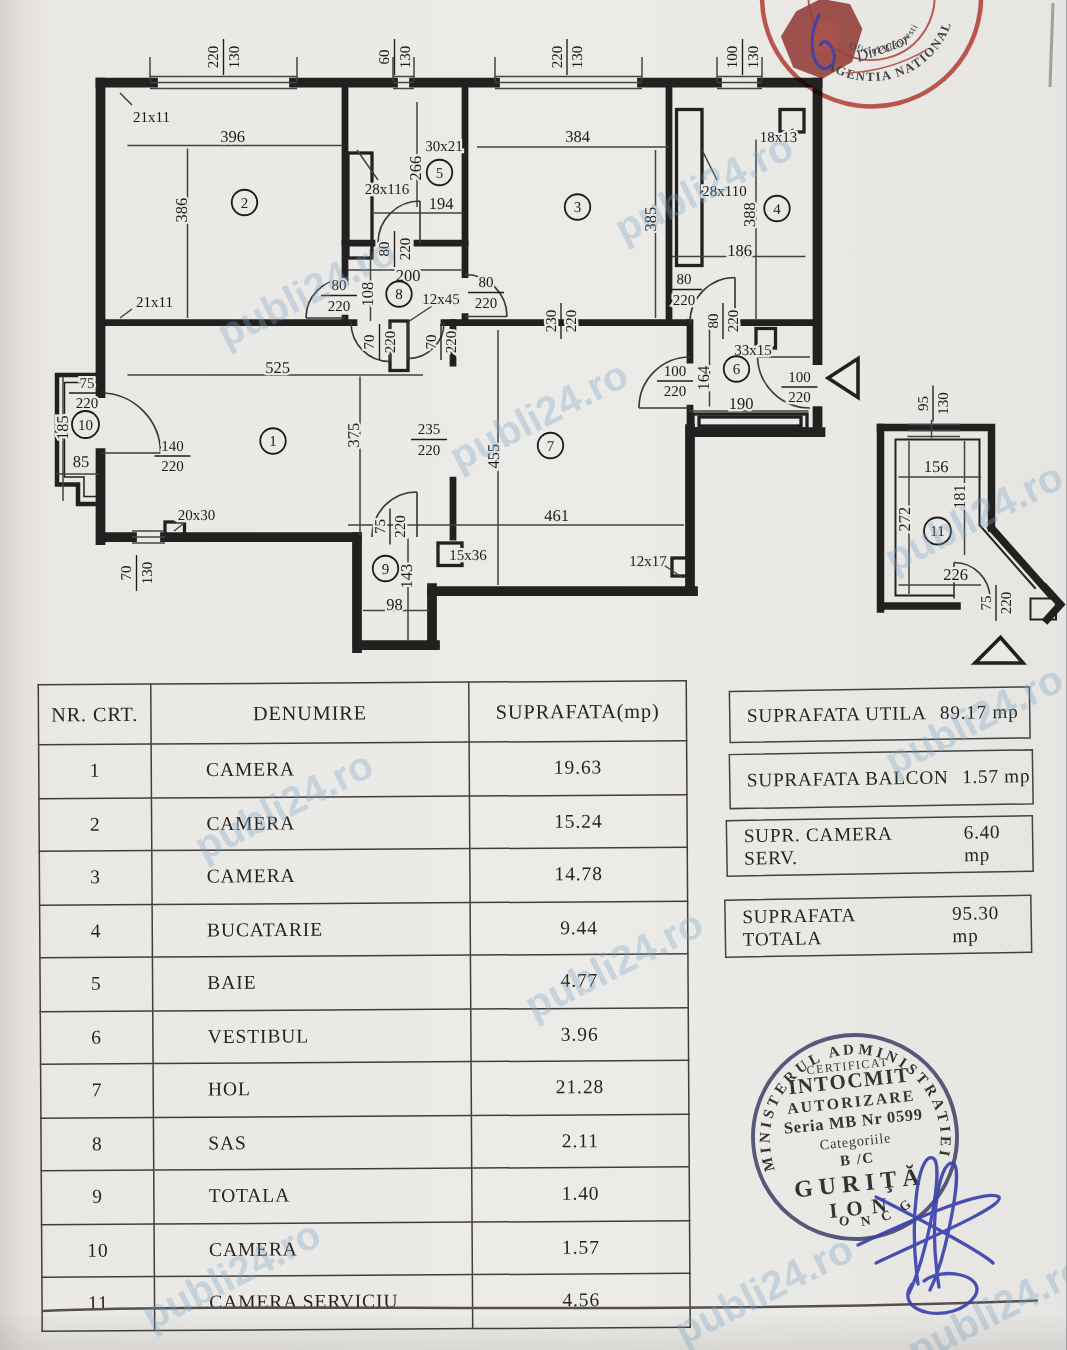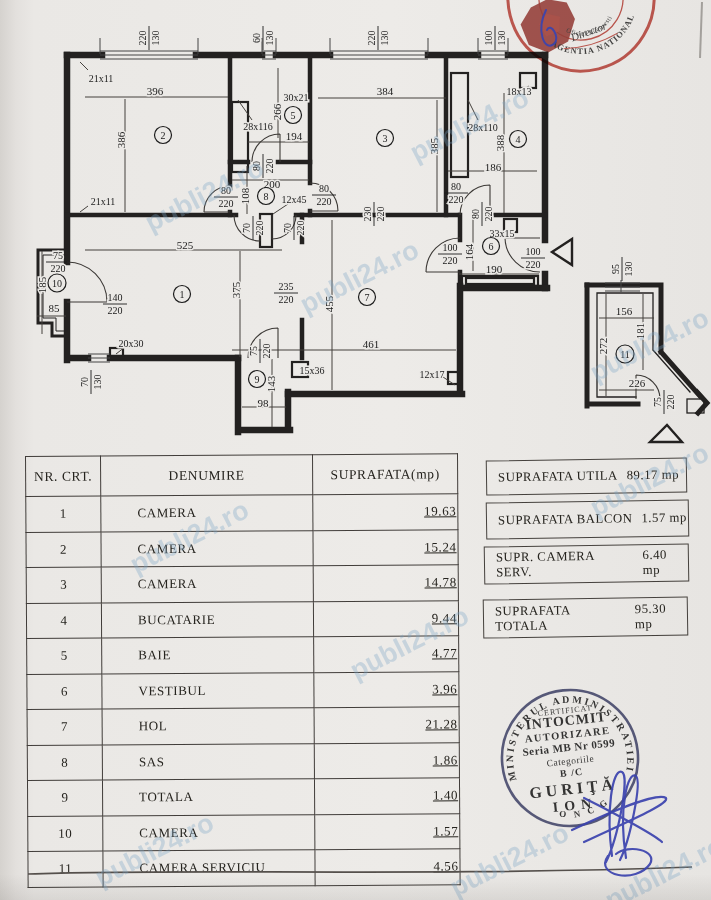--- a/index.html
+++ b/index.html
@@ -14,21 +14,21 @@
   .roomNum{font-size:10px;}
   
   #roomTable{position:absolute;left:25px;top:456px;border-collapse:collapse;
     transform:rotate(-0.35deg);transform-origin:top left;}
   #roomTable th,#roomTable td{border:1.5px solid #413d3a;font-weight:normal;
     font-size:13px;letter-spacing:.6px;color:#26241f;}
   #roomTable th{height:37px;text-align:center;font-size:13.5px;}
   #roomTable td{height:32.5px;}
   td.c-nr{text-align:center;}
   td.c-name{padding-left:36px;}
-  td.c-area{text-align:right;text-decoration:underline;}
+  td.c-area{text-align:center;}
   
   .sumBox{position:absolute;border:1.6px solid #45413d;display:flex;align-items:center;
     padding-left:11px;font-size:12.8px;letter-spacing:.5px;color:#26241f;
     transform:rotate(-0.9deg);background:rgba(255,255,255,0.03);}
   .sumBox .v{margin-left:9px;}
   
   .wm{position:absolute;font-family:"Liberation Sans",sans-serif;font-weight:bold;
     font-size:27px;color:rgba(122,163,196,0.33);transform:rotate(-27deg);
     pointer-events:none;white-space:nowrap;}
   .stampLayer{position:absolute;left:0;top:0;mix-blend-mode:multiply;}
@@ -442,21 +442,21 @@
           <td class="c-area">3.96</td>
         </tr>
         <tr>
           <td class="c-nr">7</td>
           <td class="c-name">HOL</td>
           <td class="c-area">21.28</td>
         </tr>
         <tr>
           <td class="c-nr">8</td>
           <td class="c-name">SAS</td>
-          <td class="c-area">1.86</td>
+          <td class="c-area">2.11</td>
         </tr>
         <tr>
           <td class="c-nr">9</td>
           <td class="c-name">TOTALA</td>
           <td class="c-area">1.40</td>
         </tr>
         <tr>
           <td class="c-nr">10</td>
           <td class="c-name">CAMERA</td>
           <td class="c-area">1.57</td>

